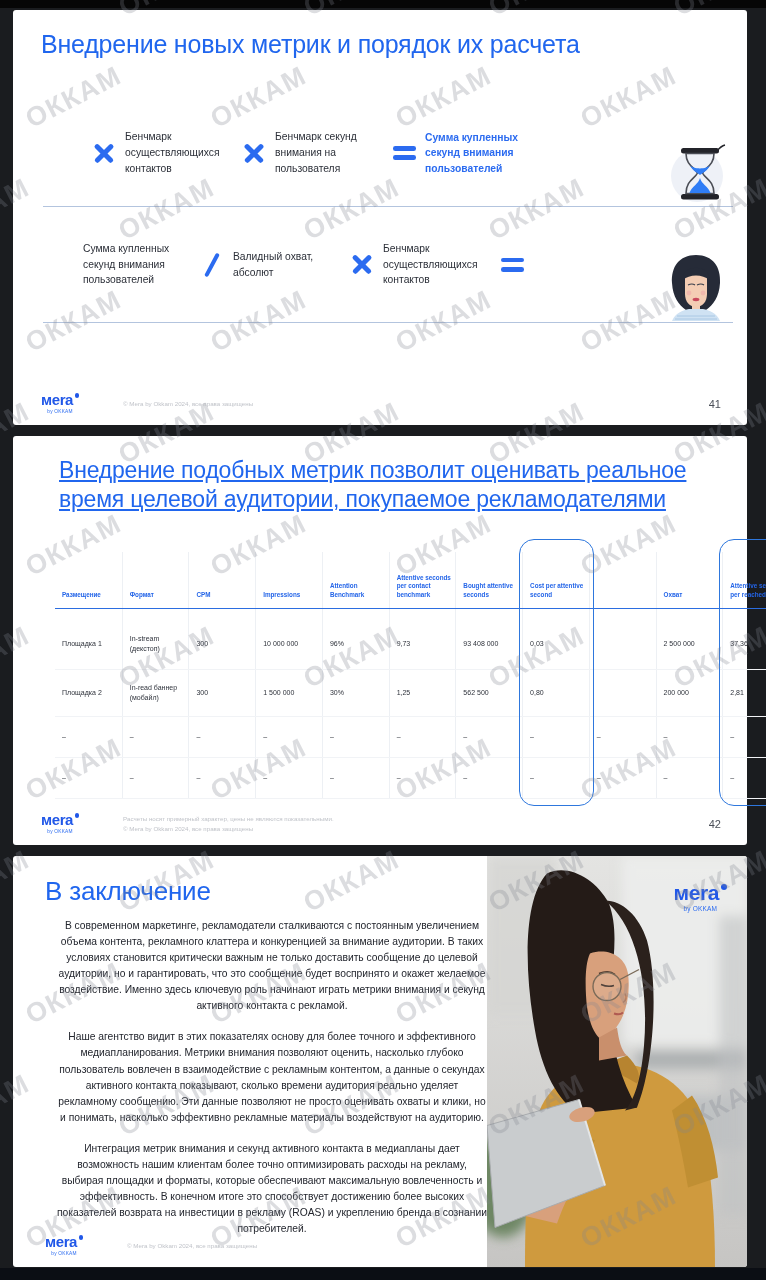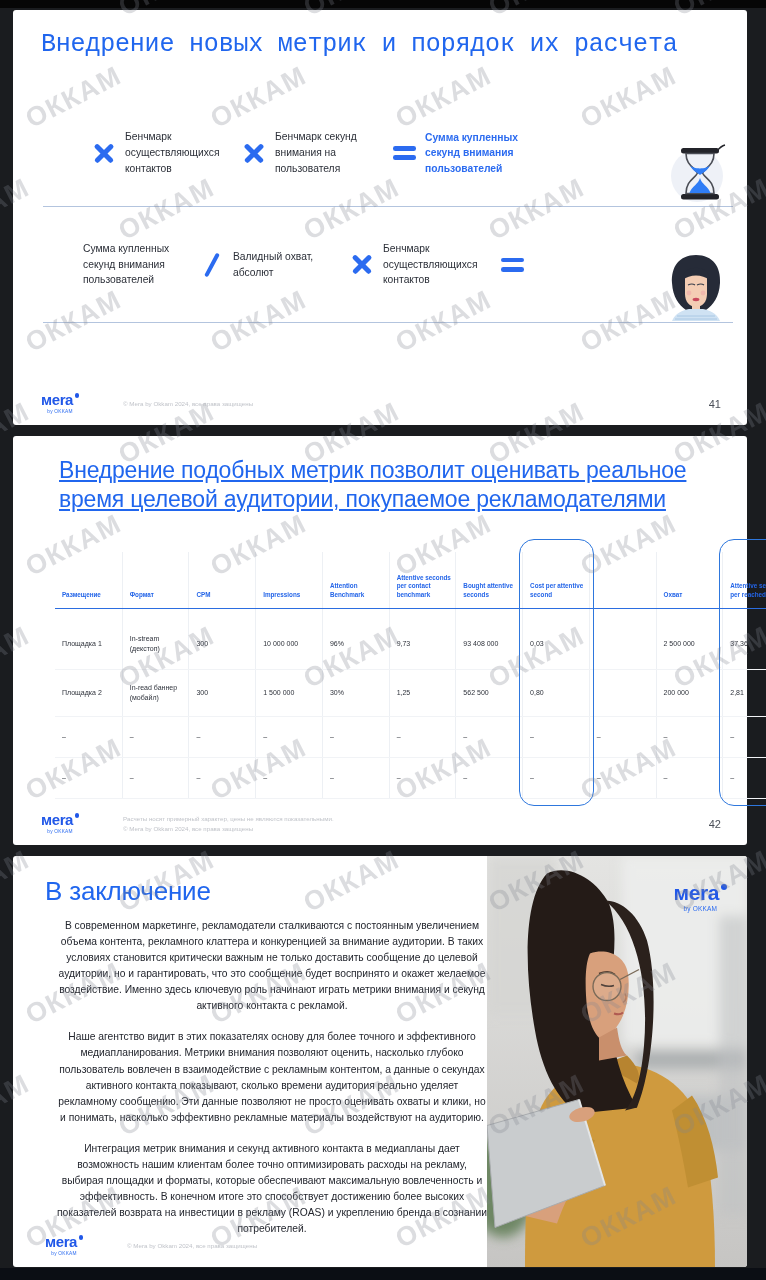--- a/index.html
+++ b/index.html
@@ -7,21 +7,21 @@
         font-family:"Liberation Sans",sans-serif;}
   .bar-top{position:absolute;top:0;left:0;right:0;height:8px;background:#060606;}
   .bar-bottom{position:absolute;bottom:0;left:0;right:0;height:12px;background:#0b0e14;}
 
   .slide{position:absolute;left:13px;width:734px;background:#fff;border-radius:3px;}
   #slide1{top:10px;height:415px;}
   #slide2{top:436px;height:409px;}
   #slide3{top:856px;height:411px;overflow:hidden;}
 
   .s-title{position:absolute;color:#2066ee;font-weight:500;letter-spacing:-0.2px;}
-  #slide1 .s-title{left:28px;top:20px;font-size:25px;font-family:Liberation Mono, monospace;}
+  #slide1 .s-title{left:28px;top:20px;font-size:25px;}
   #slide2 .s-title{left:46px;top:20px;font-size:23px;line-height:1.26;width:655px;text-decoration:underline;}
   #slide3 .s-title{left:32px;top:20px;font-size:26px;}
 
   
   .frow{position:absolute;left:30px;right:14px;display:flex;align-items:center;
         border-bottom:1px solid #b3c4de;padding-left:40px;box-sizing:border-box;}
   #frow1{top:90px;height:107px;}
   #frow2{top:197px;height:116px;}
   .fterm{width:108px;font-size:10.3px;line-height:1.55;color:#2b2f38;flex:0 0 auto;}
   .fresult{width:126px;font-size:10.3px;line-height:1.5;color:#2b6bf0;font-weight:700;flex:0 0 auto;}

